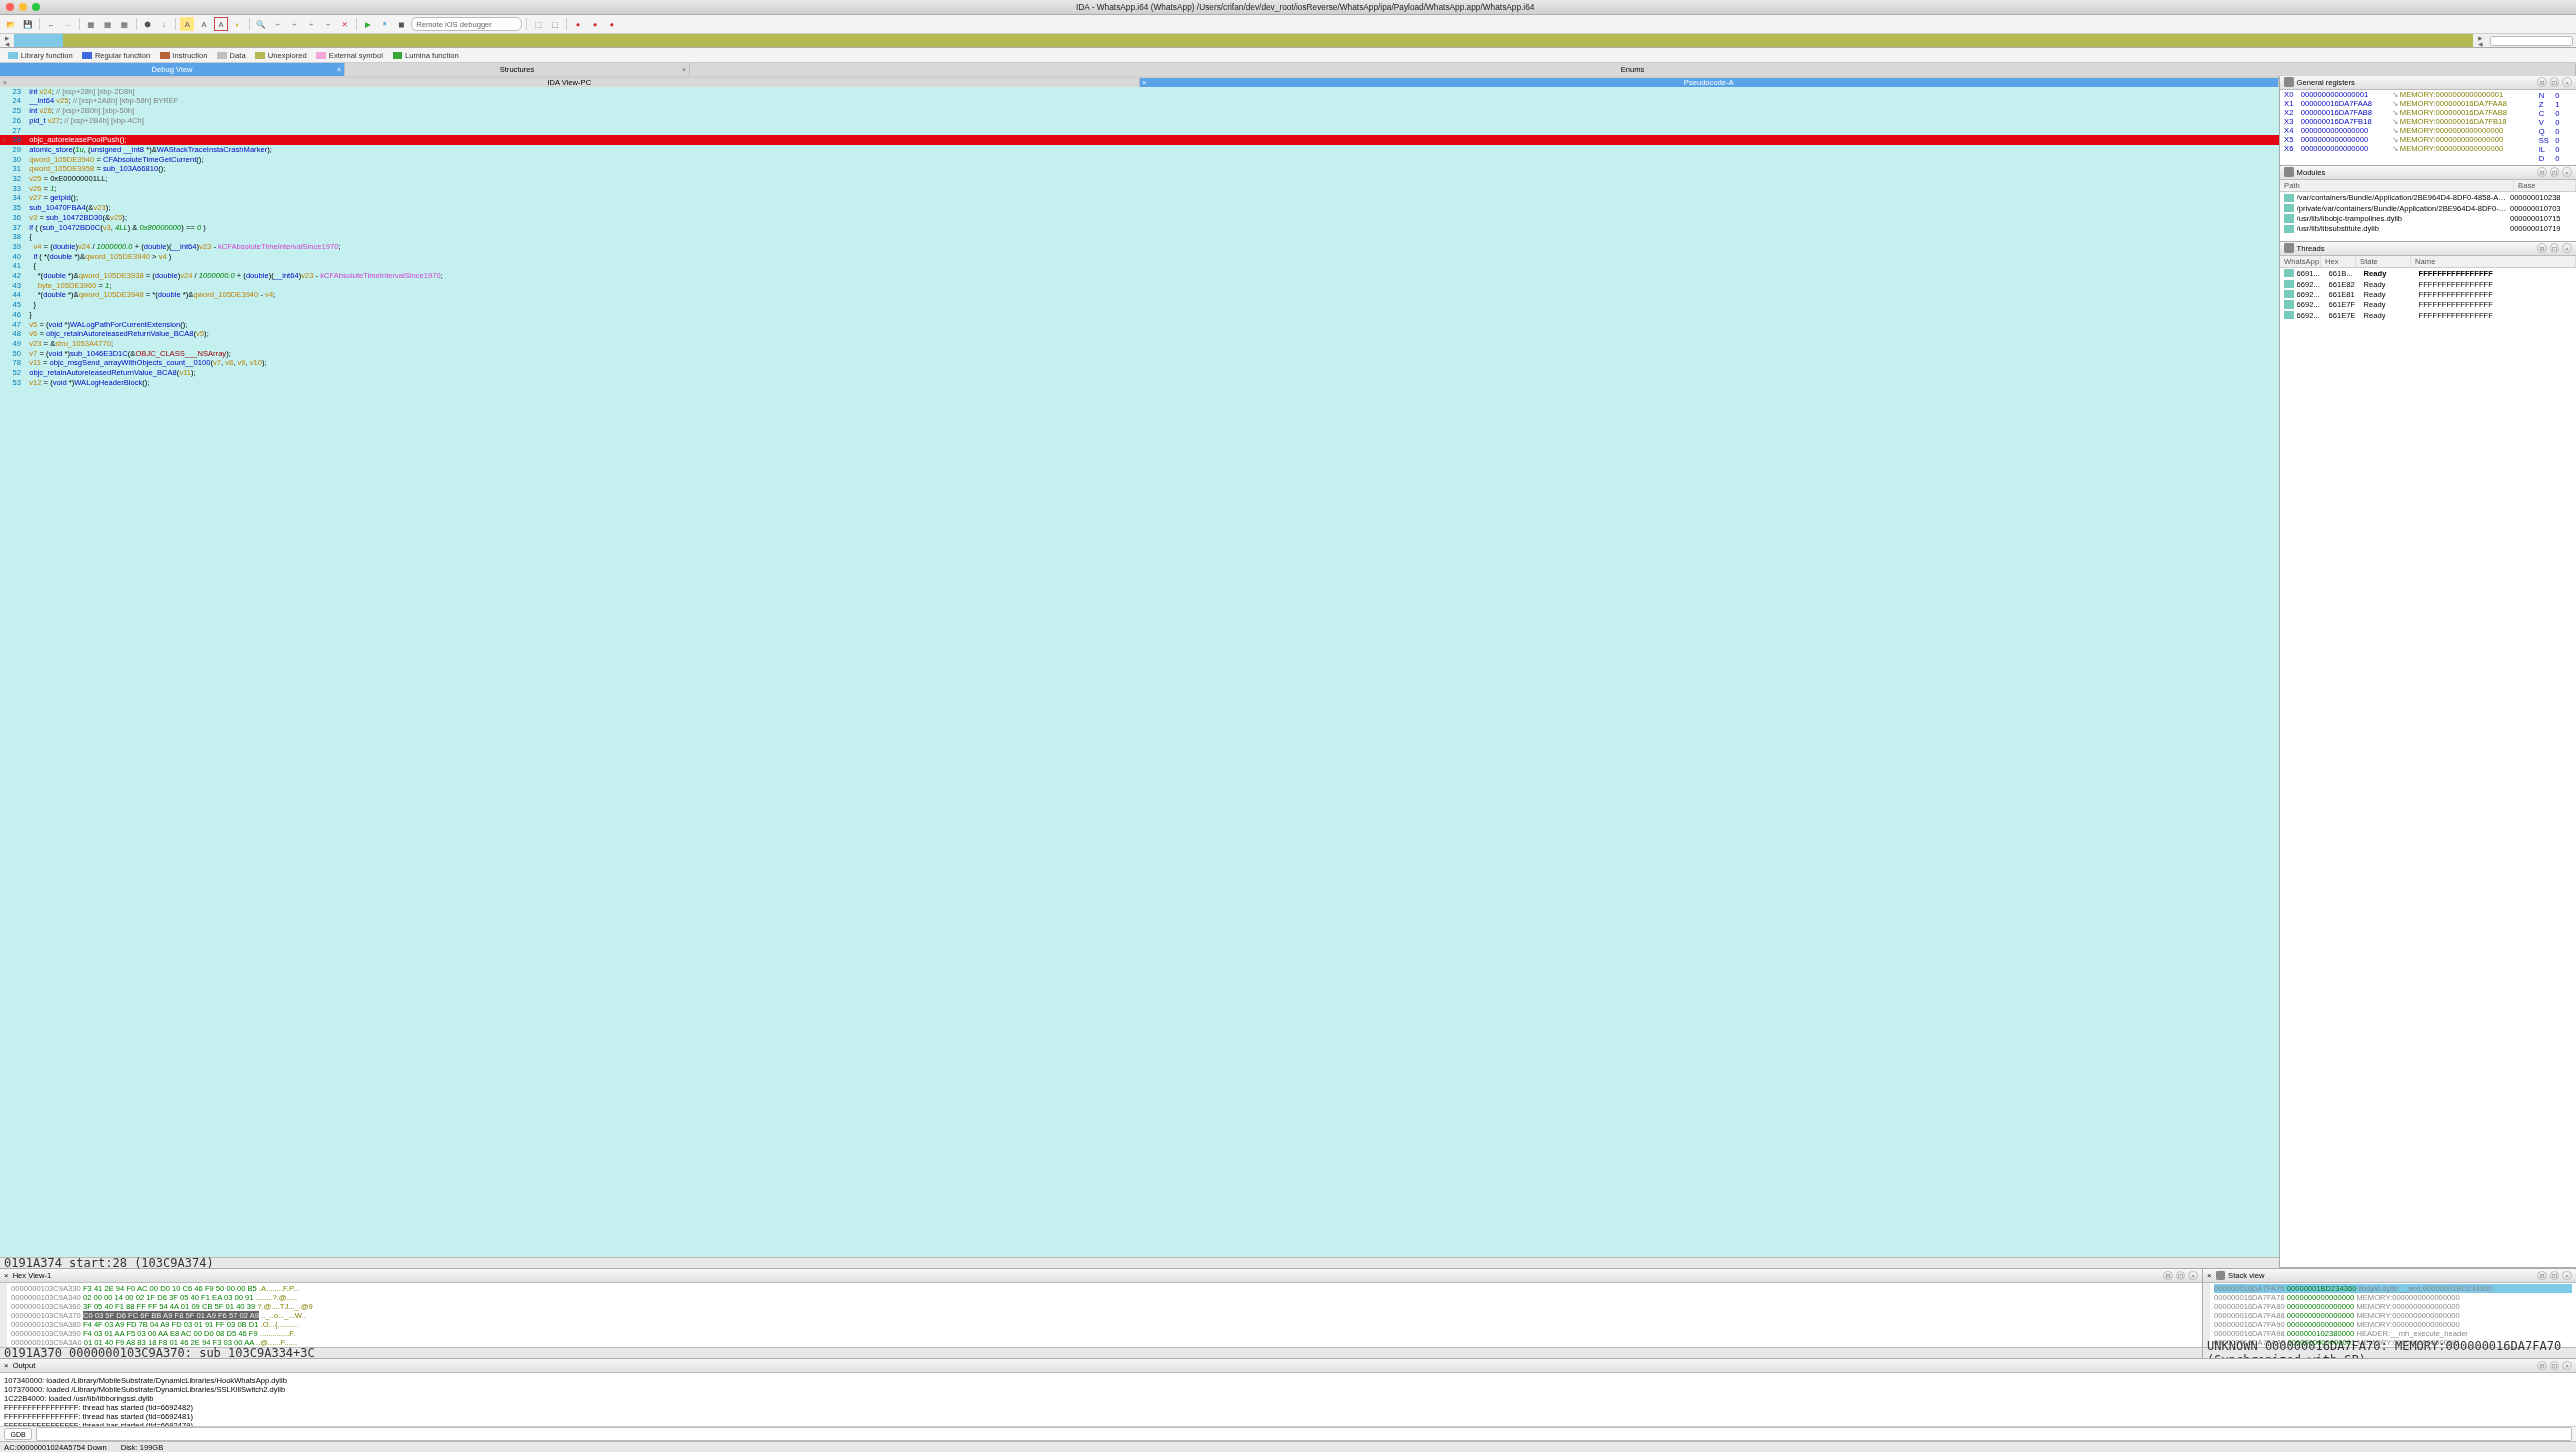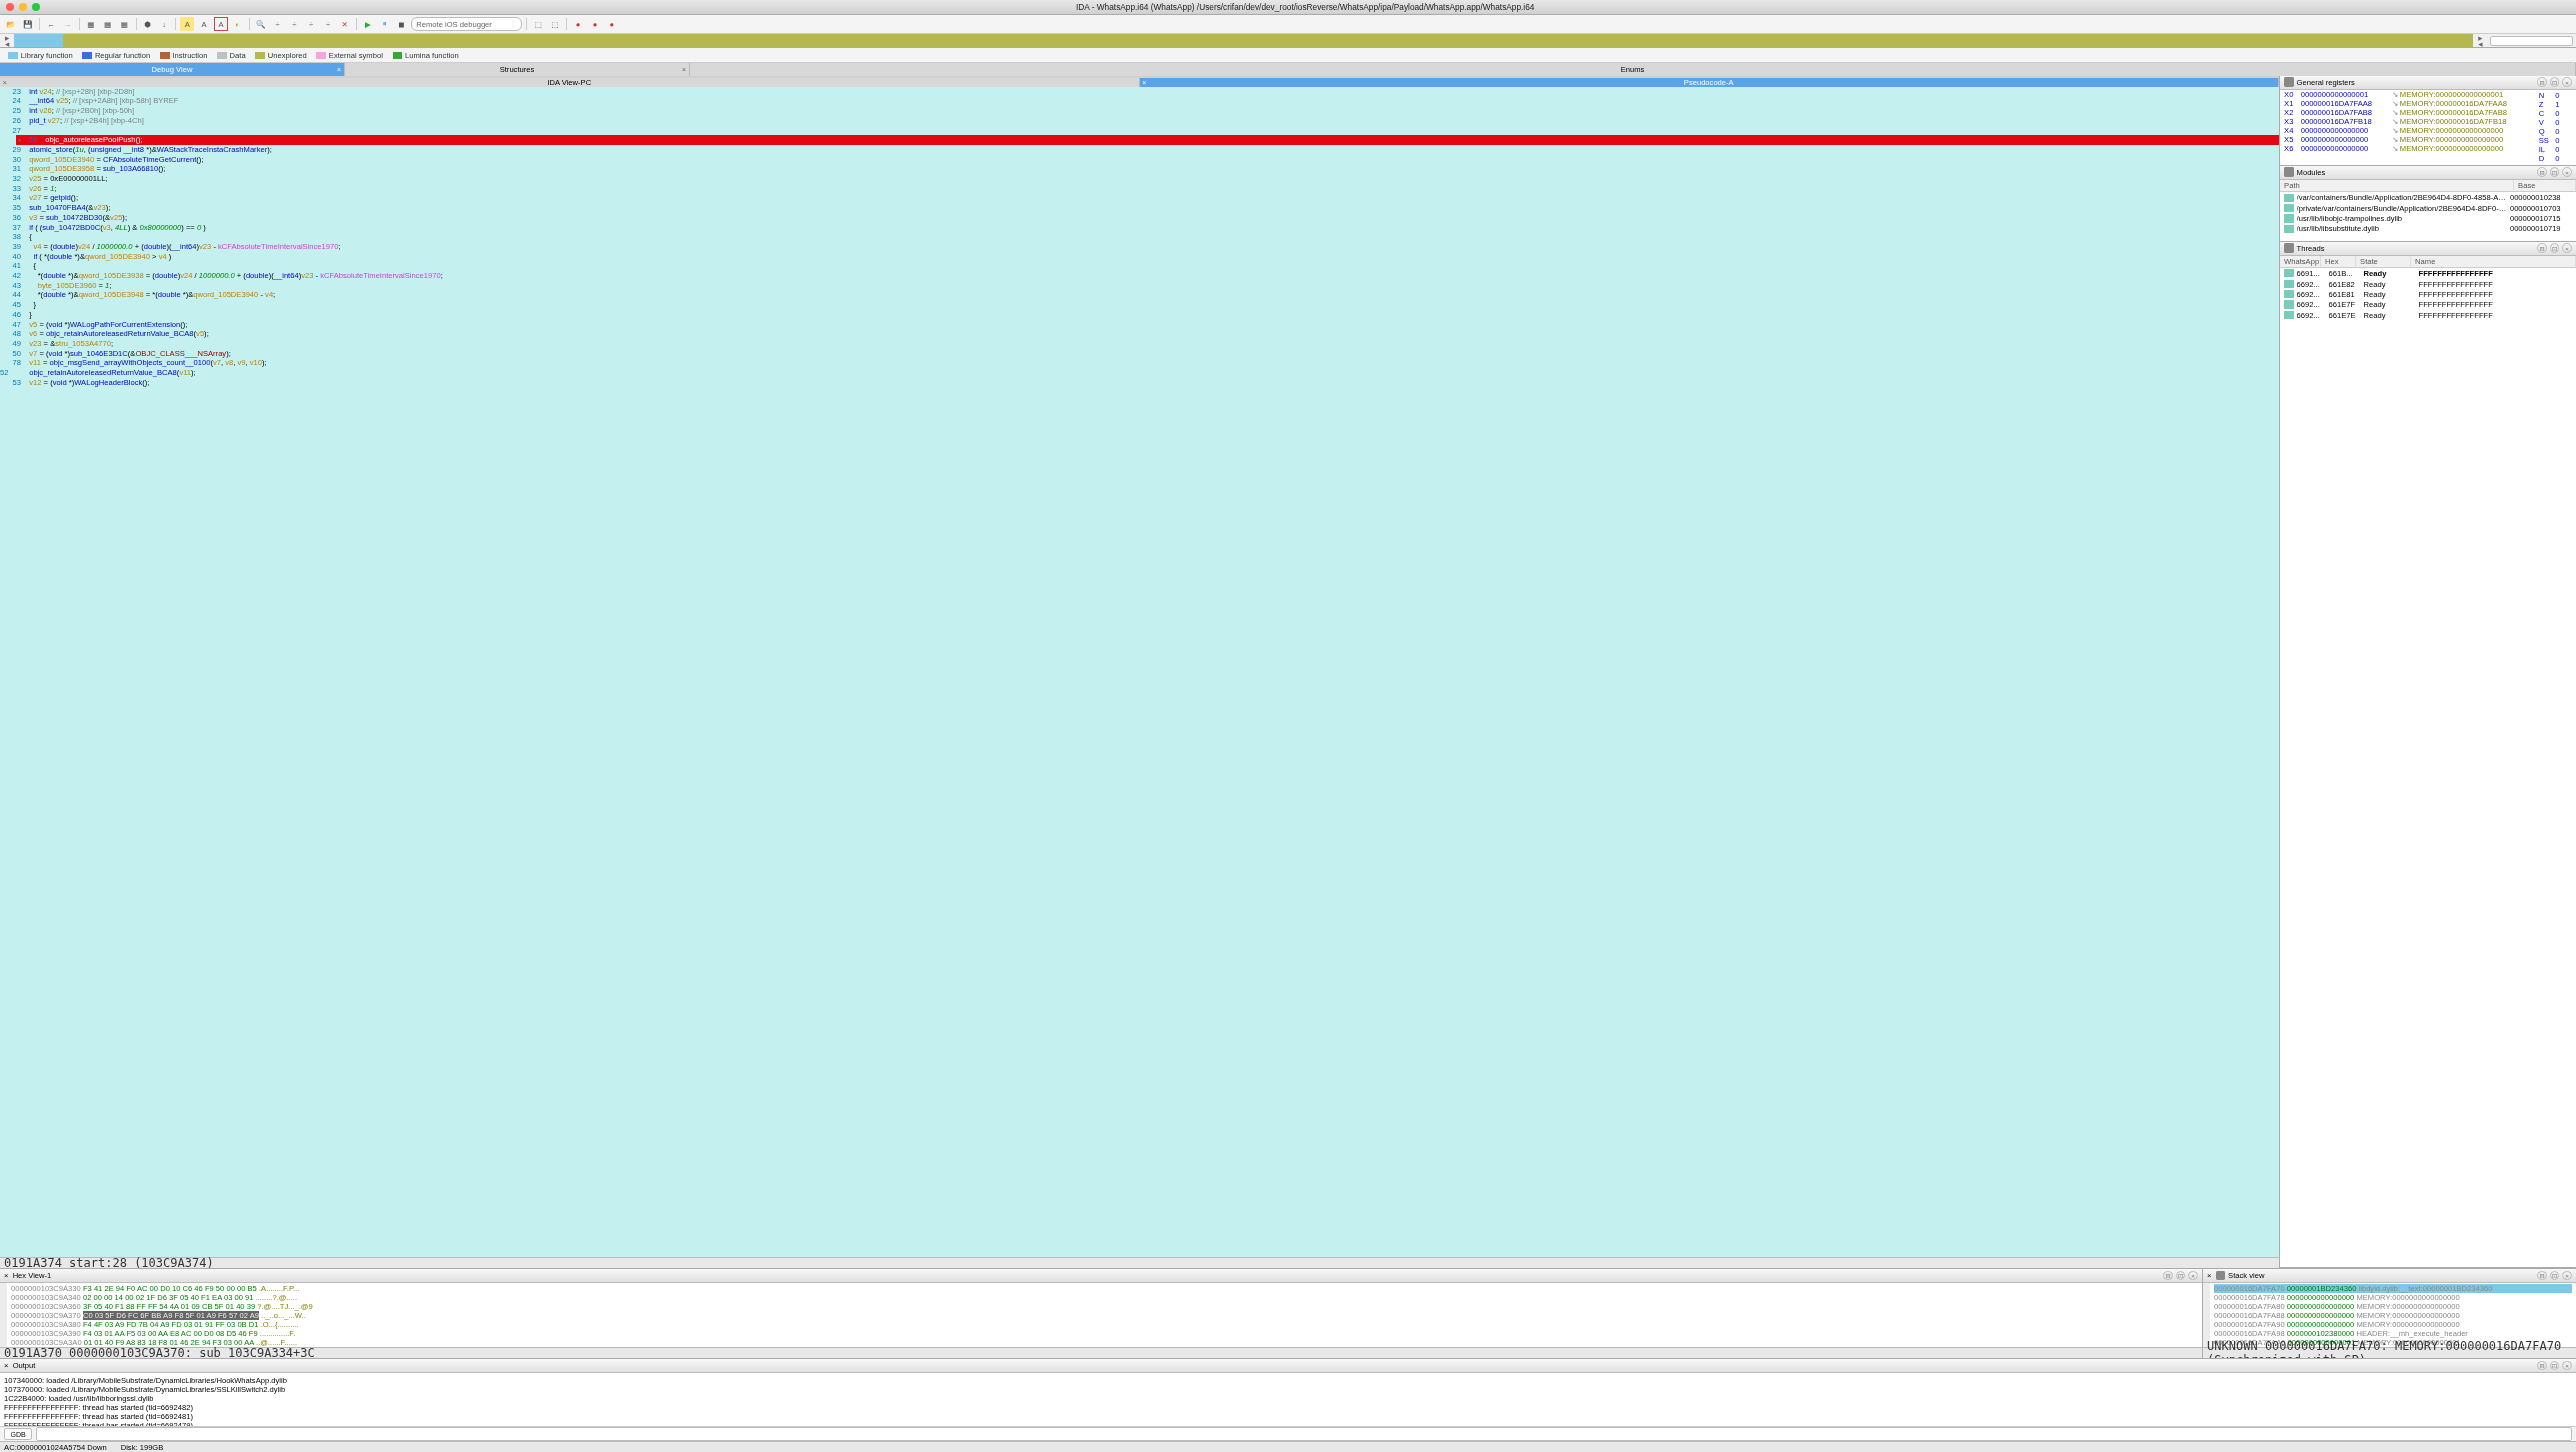--- a/index.html
+++ b/index.html
@@ -27,21 +27,21 @@
 .tab.sel { background:#5aa3e8; color:#fff; }
 .tab .x{position:absolute;right:2.8px;font-size:7px;color:#666;cursor:pointer;}
 .tab.sel .x{color:#fff;}
 .subtabs{height:11px;display:flex;background:#d0d0d0;align-items:flex-end;}
 .subtabs .tab{font-size:7px;}
 .body { flex:1; display:flex; overflow:hidden; }
 .left { flex:1; display:flex; flex-direction:column; }
 .right { width:297px; display:flex; flex-direction:column; border-left:0.7px solid #aaa;}
 .code { flex:1; background:#c5f0f0; overflow:auto; font-family:Menlo,monospace; font-size:7.6px; line-height:9.7px; position:relative; }
 .cl { white-space:pre; padding-left:29px; }
-.cl.hl { background:#e30613; color:#fff;margin-left:16px; }
+.cl.hl { background:#e30613; color:#fff; }
 .kw{color:#0000c0;} .cm{color:#808080;} .gl{color:#c08000;} .fn{color:#0000c0;} .rd{color:#a00000;} .grn{color:#008000;font-style:italic;} .pk{color:#d040d0;}
 .stbar{height:11px;background:#e8e8e8;border-top:0.7px solid #bbb;padding:0 4.1px;font-family:Menlo,monospace;font-size:12px;color:#333;display:flex;align-items:center;}
 .panel{display:flex;flex-direction:column;border-bottom:0.7px solid #aaa;}
 .phdr{height:14px;background:linear-gradient(#f8f8f8,#e0e0e0);display:flex;align-items:center;padding:0 4.1px;font-size:7.6px;font-weight:500;border-bottom:0.7px solid #bbb;}
 .phdr .ic{width:9.7px;height:9.7px;margin-right:2.8px;background:#888;border-radius:1.4px;}
 .phdr .ctl{margin-left:auto;display:flex;gap:2.8px;color:#777;}
 .phdr .ctl span{width:9.7px;height:9.7px;display:flex;align-items:center;justify-content:center;border:0.7px solid #bbb;border-radius:4.8px;cursor:pointer;font-size:6.2px;}
 .tblh{display:flex;background:#f0f0f0;border-bottom:0.7px solid #ccc;font-size:7px;color:#555;}
 .tblh>div{padding:1.4px 4.1px;border-right:0.7px solid #ddd;}
 .pbody{overflow:auto;font-family:Menlo,monospace;font-size:7px;background:#fff;}
@@ -214,21 +214,21 @@
           <div class="cl"><span style="display:inline-block;width:25px;text-align:right;color:#007bb5;margin-left:-29px;padding-right:4.1px">42</span>      *(<span class="kw">double</span> *)&amp;<span class="gl">qword_105DE3938</span> = (<span class="kw">double</span>)<span class="gl">v24</span> / <span class="grn">1000000.0</span> + (<span class="kw">double</span>)(<span class="kw">__int64</span>)<span class="gl">v23</span> - <span class="pk">kCFAbsoluteTimeIntervalSince1970</span>;</div>
           <div class="cl"><span style="display:inline-block;width:25px;text-align:right;color:#007bb5;margin-left:-29px;padding-right:4.1px">43</span>      <span class="gl">byte_105DE3960</span> = <span class="grn">1</span>;</div>
           <div class="cl"><span style="display:inline-block;width:25px;text-align:right;color:#007bb5;margin-left:-29px;padding-right:4.1px">44</span>      *(<span class="kw">double</span> *)&amp;<span class="gl">qword_105DE3948</span> = *(<span class="kw">double</span> *)&amp;<span class="gl">qword_105DE3940</span> - <span class="gl">v4</span>;</div>
           <div class="cl"><span style="display:inline-block;width:25px;text-align:right;color:#007bb5;margin-left:-29px;padding-right:4.1px">45</span>    }</div>
           <div class="cl"><span style="display:inline-block;width:25px;text-align:right;color:#007bb5;margin-left:-29px;padding-right:4.1px">46</span>  }</div>
           <div class="cl"><span style="display:inline-block;width:25px;text-align:right;color:#007bb5;margin-left:-29px;padding-right:4.1px">47</span>  <span class="gl">v5</span> = (<span class="kw">void</span> *)<span class="fn">WALogPathForCurrentExtension</span>();</div>
           <div class="cl"><span style="display:inline-block;width:25px;text-align:right;color:#007bb5;margin-left:-29px;padding-right:4.1px">48</span>  <span class="gl">v6</span> = <span class="fn">objc_retainAutoreleasedReturnValue_BCA8</span>(<span class="gl">v5</span>);</div>
           <div class="cl"><span style="display:inline-block;width:25px;text-align:right;color:#007bb5;margin-left:-29px;padding-right:4.1px">49</span>  <span class="gl">v23</span> = &amp;<span class="gl">stru_1053A4770</span>;</div>
           <div class="cl"><span style="display:inline-block;width:25px;text-align:right;color:#007bb5;margin-left:-29px;padding-right:4.1px">50</span>  <span class="gl">v7</span> = (<span class="kw">void</span> *)<span class="fn">sub_1046E3D1C</span>(&amp;<span class="rd">OBJC_CLASS___NSArray</span>);</div>
           <div class="cl"><span style="display:inline-block;width:25px;text-align:right;color:#007bb5;margin-left:-29px;padding-right:4.1px">78</span>  <span class="gl">v11</span> = <span class="fn">objc_msgSend_arrayWithObjects_count__0100</span>(<span class="gl">v7</span>, <span class="gl">v8</span>, <span class="gl">v9</span>, <span class="gl">v10</span>);</div>
-          <div class="cl"><span style="display:inline-block;width:25px;color:#007bb5;margin-left:-29px;padding-right:4.1px">52</span>  <span class="fn">objc_retainAutoreleasedReturnValue_BCA8</span>(<span class="gl">v11</span>);</div>
+          <div class="cl"><span style="display:inline-block;width:25px;text-align:right;color:#007bb5;margin-left:-29px;padding-right:4.1px">52</span>  <span class="fn">objc_retainAutoreleasedReturnValue_BCA8</span>(<span class="gl">v11</span>);</div>
           <div class="cl"><span style="display:inline-block;width:25px;text-align:right;color:#007bb5;margin-left:-29px;padding-right:4.1px">53</span>  <span class="gl">v12</span> = (<span class="kw">void</span> *)<span class="fn">WALogHeaderBlock</span>();</div>
         </div>
    <div class="stbar">0191A374 start:28 (103C9A374)</div>
   </div>
 
   <div class="right">
    <div class="panel" style="height:90px;position:relative">
     <div class="phdr">
             <div class="ic"></div>
             <span>General registers</span>

